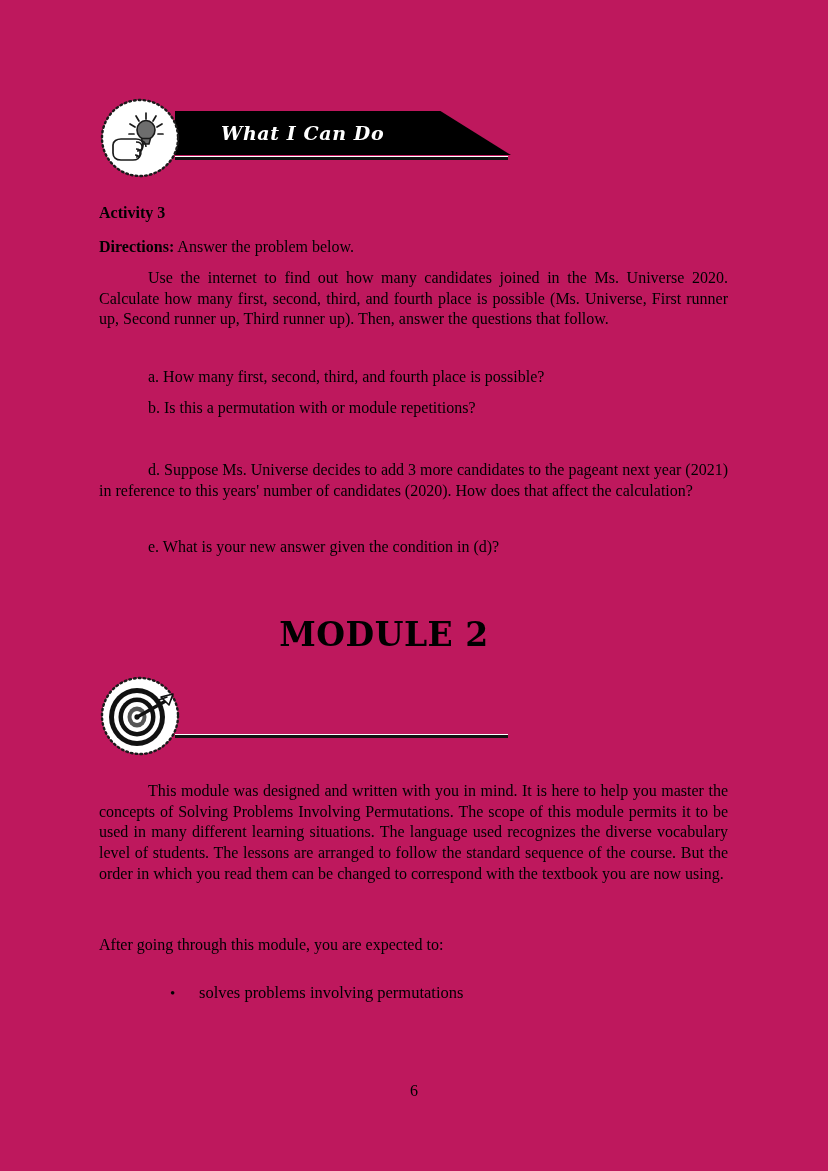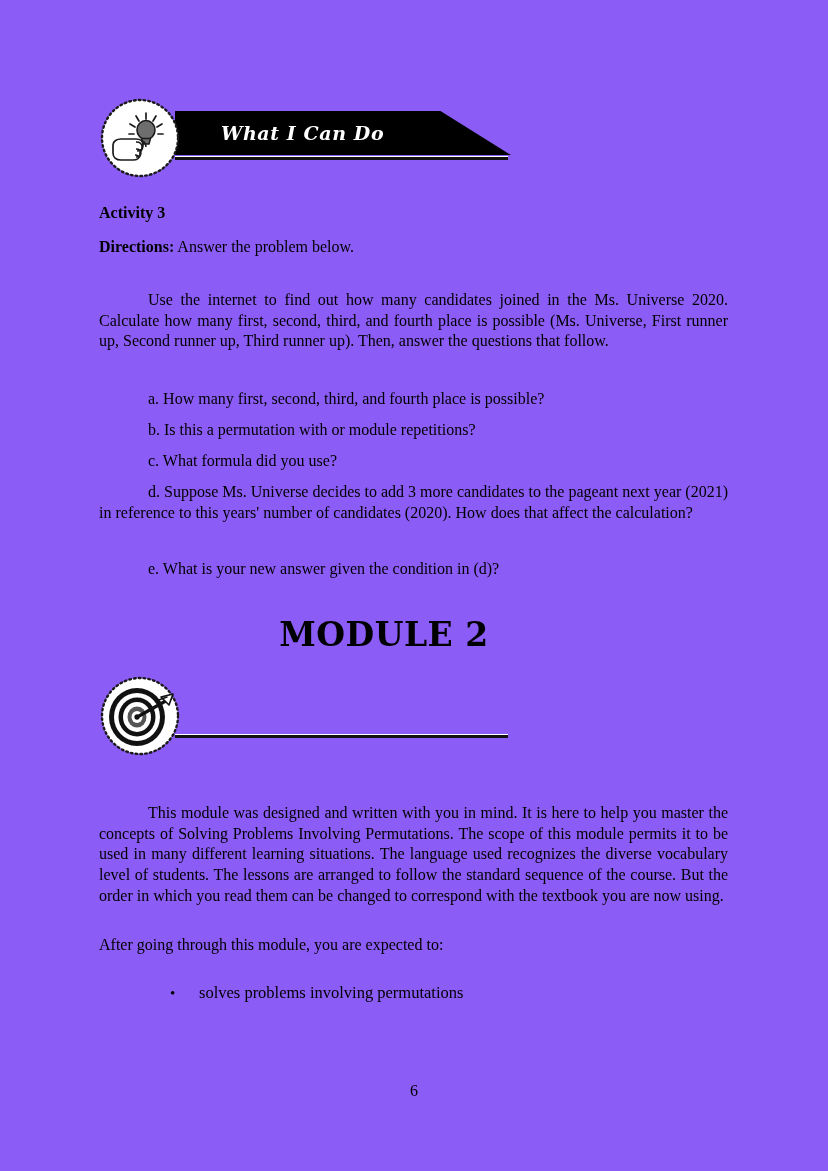--- a/index.html
+++ b/index.html
@@ -10,21 +10,21 @@
   }
   body {
     font-family: "Liberation Serif", "DejaVu Serif", serif;
     color: #000000;
   }
   .page {
     position: relative;
     width: 828px;
     height: 1171px;
     margin: 0 auto;
-    background: #8b5cf6;
+    background: #be185d;
     overflow: hidden;
     box-sizing: border-box;
   }
 
   
   .banner {
     position: absolute;
     left: 99px;
     width: 412px;
     height: 72px;
@@ -88,21 +88,21 @@
   
   .txt {
     position: absolute;
     left: 99px;
     width: 629px;
     font-size: 16px;
     line-height: 1.29;
     text-align: justify;
     text-justify: inter-word;
   }
-  .txt.lead { text-indent: 49px; margin-top: 22px; }
+  .txt.lead { text-indent: 49px; }
   .txt.noind { text-indent: 0; }
   .b { font-weight: bold; }
 
   .heading-module {
     position: absolute;
     left: 0;
     width: 768px;
     text-align: center;
     font-family: "DejaVu Serif", "Liberation Serif", serif;
     font-weight: bold;
@@ -178,21 +178,20 @@
   <div class="txt noind b" style="top:203px;">Activity 3</div>
 
   <div class="txt noind" style="top:237px;">
     <span class="b">Directions:</span><span> Answer the problem below.</span>
   </div>
 
   <div class="txt lead" style="top:268px;">Use the internet to find out how many candidates joined in the Ms. Universe 2020. Calculate how many first, second, third, and fourth place is possible (Ms. Universe, First runner up, Second runner up, Third runner up). Then, answer the questions that follow.</div>
 
   <div class="txt lead" style="top:367px;">a. How many first, second, third, and fourth place is possible?</div>
   <div class="txt lead" style="top:398px;">b. Is this a permutation with or module repetitions?</div>
-  <div class="txt lead" style="top:429px;">c. What formula did you use?</div>
   <div class="txt lead" style="top:460px;">d. Suppose Ms. Universe decides to add 3 more candidates to the pageant next year (2021) in reference to this years' number of candidates (2020). How does that affect the calculation?</div>
   <div class="txt lead" style="top:537px;">e. What is your new answer given the condition in (d)?</div>
 
   <div class="heading-module" style="top:615px;">MODULE 2</div>
 
   <div class="banner" id="banner-1" style="top:675px;">
     <div class="banner-rule wide"></div>
     <div class="emblem">
       <svg width="82" height="82" viewBox="0 0 82 82">
         <circle cx="41" cy="41" r="38" fill="#ffffff" stroke="#1a1a1a" stroke-width="2.4" stroke-dasharray="1.6 3.2" stroke-linecap="round"></circle>

